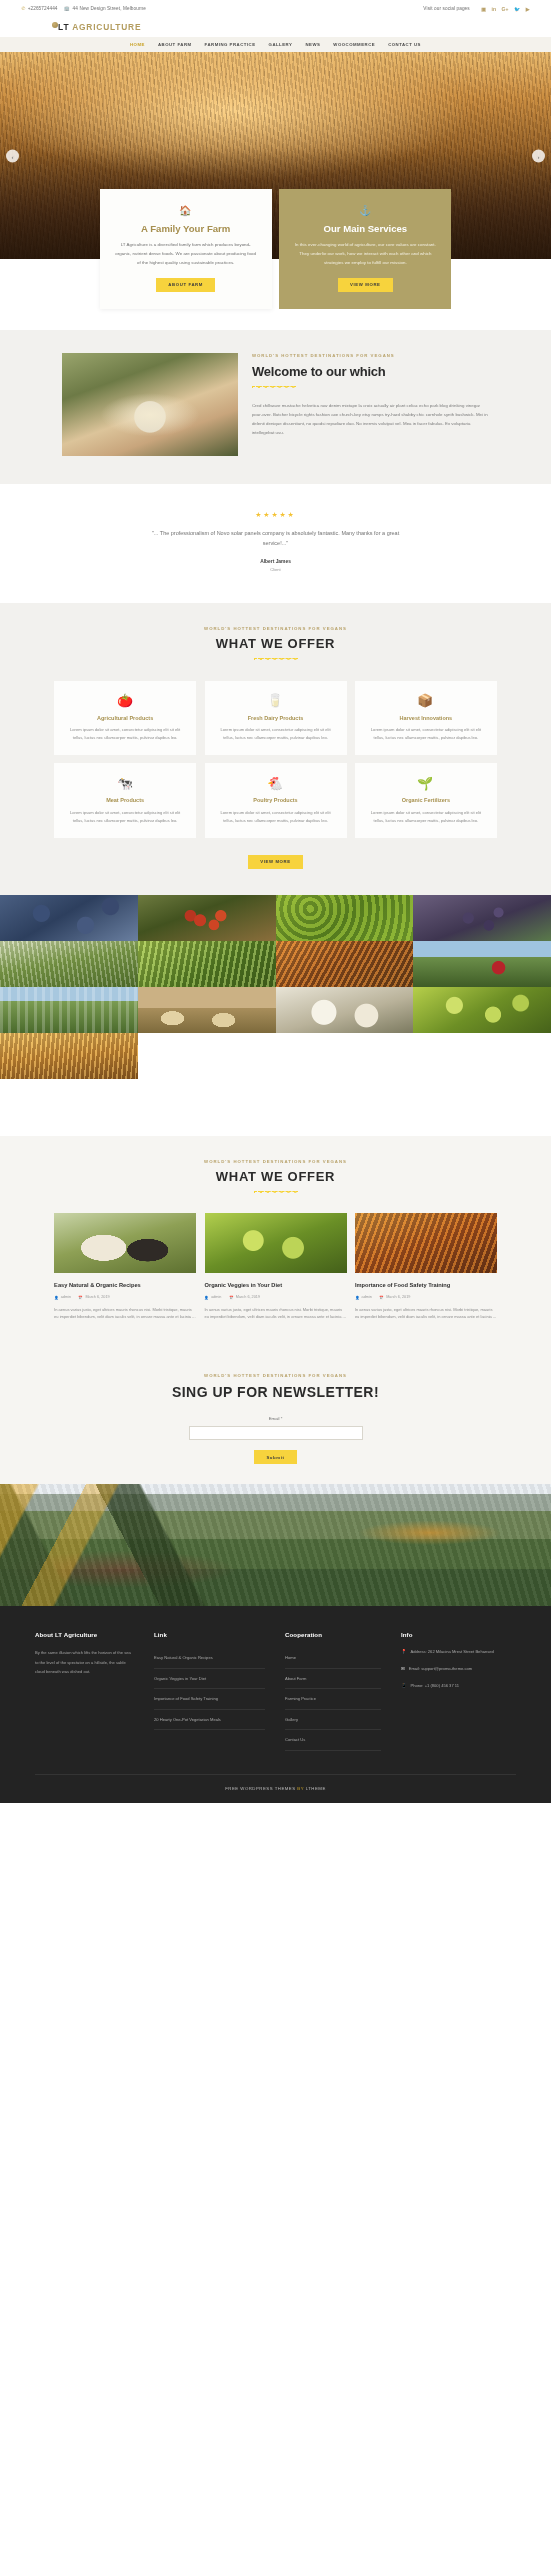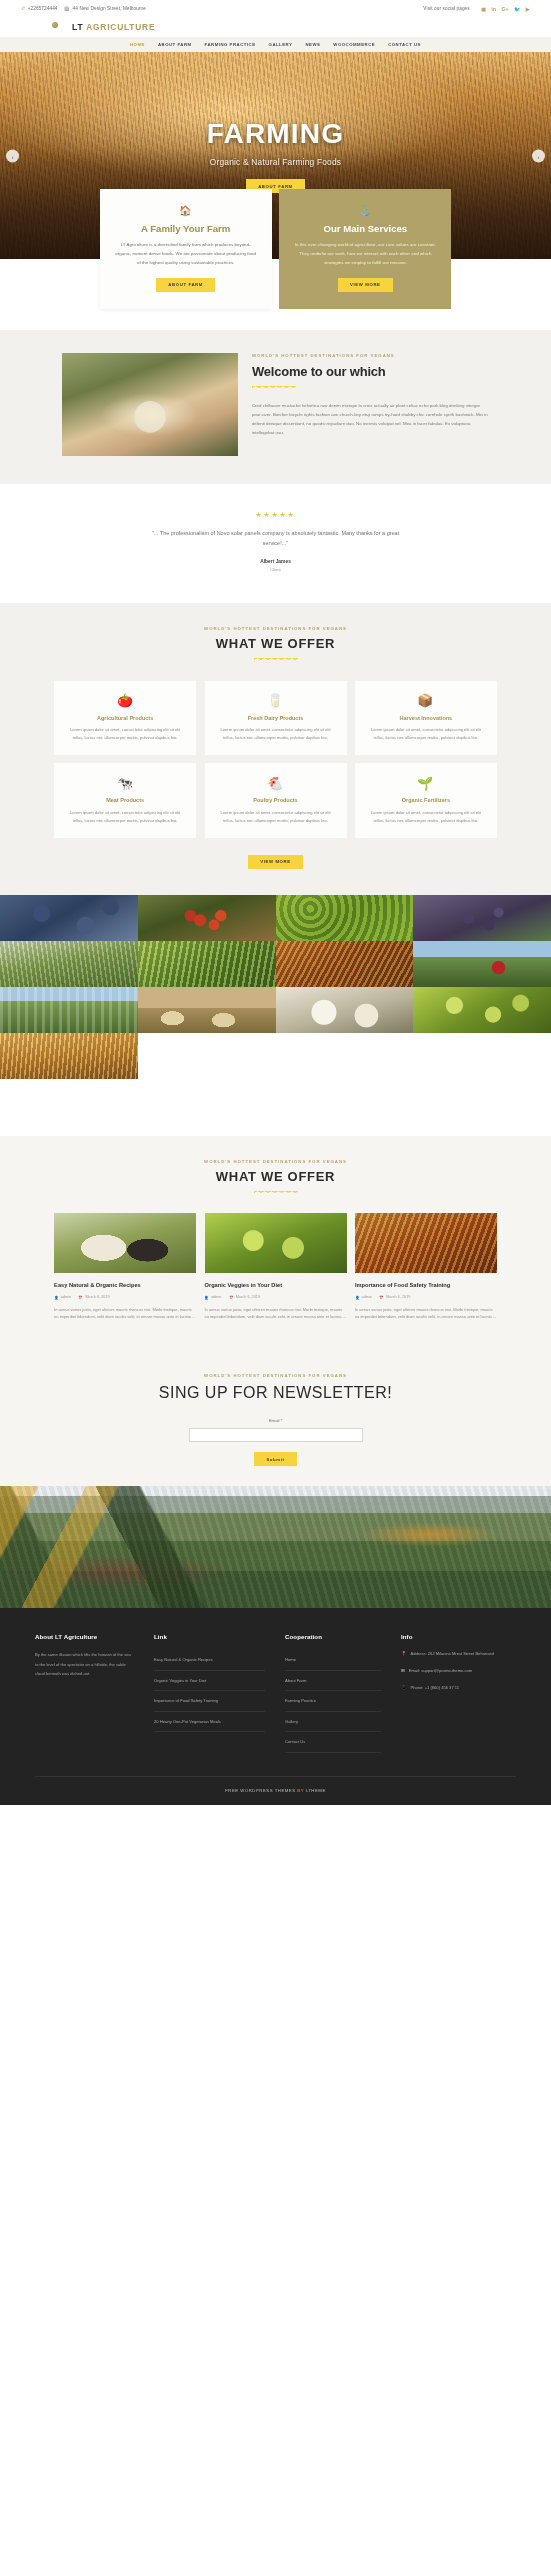--- a/index.html
+++ b/index.html
@@ -30,21 +30,21 @@
   .soc span { color: #b9a16a; font-size: 5px; font-weight: bold; }
 
   
   .logobar {
     height: 20px;
     display: flex;
     align-items: center;
     padding-left: 52px;
     background: #ffffff;
   }
-  .logo { display: flex; align-items: flex-start; gap: 14px; }
+  .logo { display: flex; align-items: flex-start; gap: 0; }
   .logo-mark {
     width: 6.1px; height: 6.1px; border-radius: 50%;
     background: radial-gradient(circle at 35% 35%, #cbb173, #9c8347);
     display:inline-block;
   }
   .logo-text { font-size: 8.4px; font-weight: 800; letter-spacing: 0.8px; }
   .logo-lt { color: #2d2d2d; }
   .logo-ag { color: #b39c5e; }
 
   
@@ -334,21 +334,21 @@
   .post-meta .mi { display: flex; align-items: center; gap: 1.9px; }
   .post-meta .mi-ico { color: #c9a227; font-size: 3.8px; }
   .post-text { font-size: 4px; line-height: 1.95; color: #8b8b8b; margin-top: 6.1px; }
 
   
   .news {
     padding: 24.5px 0 20px;
     text-align: center;
     background: #f6f5f2;
   }
-  .news-h2 { font-size: 16px; font-weight: 400; color: #2b2b2b; letter-spacing: 0.5px; margin-top: 6.1px; }
+  .news-h2 { font-size: 14px; font-weight: 700; color: #2b2b2b; letter-spacing: 0.5px; margin-top: 6.1px; }
   .news-label { font-size: 4.3px; color: #6f6f6f; margin-top: 15.3px; }
   .news-input {
     display: block;
     width: 174px; height: 13.8px;
     margin: 5.4px auto 0;
     border: 0.8px solid #d9d6cd;
     background: #fff;
     font-size: 4.6px;
     padding: 0 5.4px;
     font-family: "Liberation Sans", sans-serif;
@@ -451,25 +451,20 @@
   <span class="nav-item">FARMING PRACTICE</span>
   <span class="nav-item">GALLERY</span>
   <span class="nav-item">NEWS</span>
   <span class="nav-item">WOOCOMMERCE</span>
   <span class="nav-item">CONTACT US</span>
 </nav>
 
 <section class="hero">
   <div class="hero-arrow left">‹</div>
   <div class="hero-arrow right">›</div>
-  <div class="hero-inner">
-    <div class="hero-title">FARMING</div>
-    <div class="hero-sub">Organic &amp; Natural Farming Foods</div>
-    <button class="btn-yellow hero-btn">ABOUT FARM</button>
-  </div>
 </section>
 
 <section class="cards-wrap">
   <div class="card white">
     <span class="card-icon">🏠</span>
     <div class="card-title">A Family Your Farm</div>
     <div class="card-text">LT Agriculture is a diversified family farm which produces beyond-organic, nutrient dense foods. We are passionate about producing food of the highest quality using sustainable practices.</div>
     <button class="btn-yellow">ABOUT FARM</button>
   </div>
   <div class="card olive">

